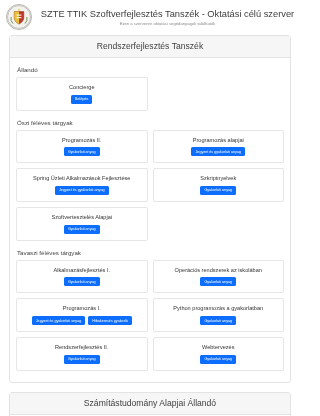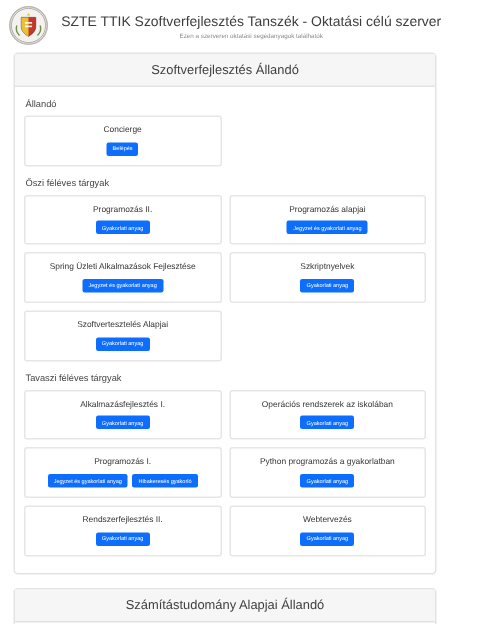--- a/index.html
+++ b/index.html
@@ -142,21 +142,21 @@
     </svg>
   </div>
   <div class="masthead-text">
     <div class="masthead-title">SZTE TTIK Szoftverfejlesztés Tanszék - Oktatási célú szerver</div>
     <div class="masthead-sub">Ezen a szerveren oktatási segédanyagok találhatók</div>
   </div>
 </div>
 
 <div id="panels-root">
     <div class="panel">
-      <div class="panel-head">Szoftverfejlesztés Állandó</div>
+      <div class="panel-head">Rendszerfejlesztés Tanszék</div>
       <div class="panel-body">
         <div class="group-label">Állandó</div>
         <div class="grid">
           <div class="cell">
             <div class="card">
               <div class="card-title">Concierge</div>
               <div class="btn-row">
                 <button class="btn">Belépés</button>
               </div>
             </div>

